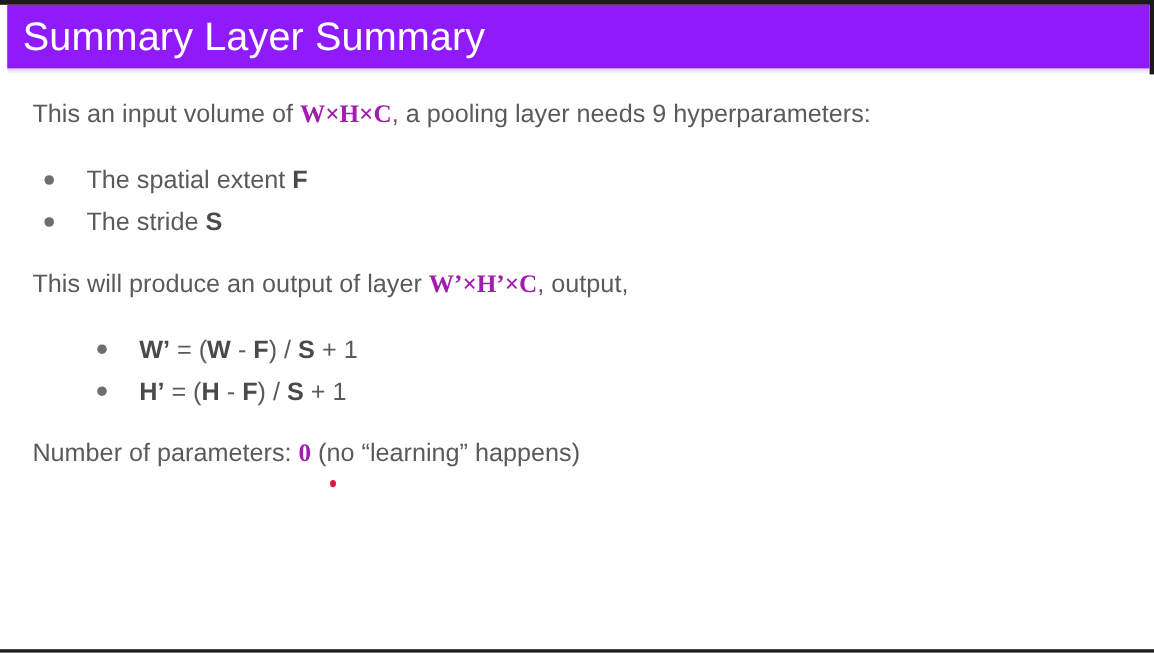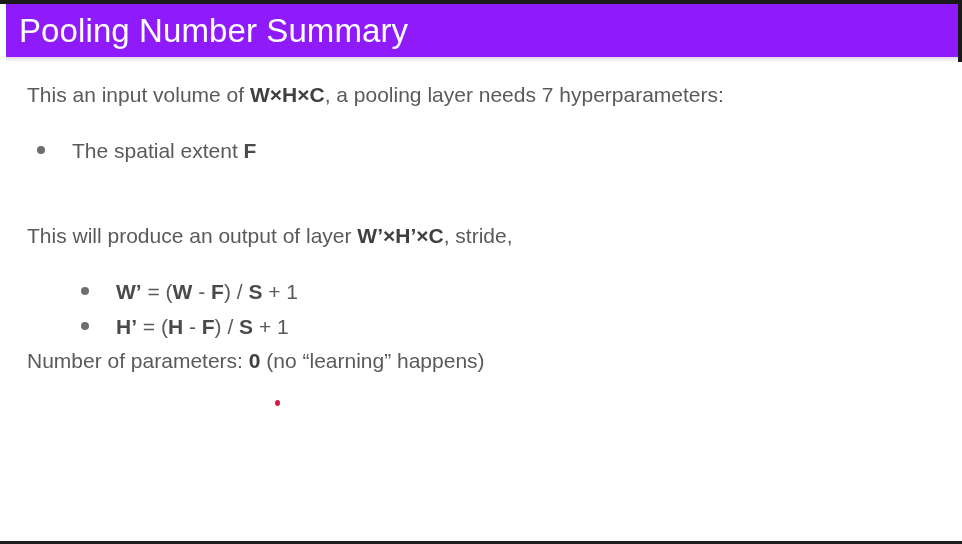--- a/index.html
+++ b/index.html
@@ -86,27 +86,28 @@
   .para {
     position: absolute;
     left: 27px;
     color: #5a5a5a;
     font-size: 21px;
     font-weight: 400;
     line-height: 1.25;
     white-space: nowrap;
   }
   .para b {
-    color: #404040;
+    color: #a21caf;
     font-weight: 700;
+    font-family: Liberation Serif, serif;
   }
 
   .p1 { top: 20px; }
   .p2 { top: 161px; }
-  .p3 { top: 286px; text-align: right; }
+  .p3 { top: 302px; text-align: right; }
 
   .bullets {
     position: absolute;
     left: 0;
     width: 962px;
   }
   .bl1 { top: 71px; }
   .bl2 { top: 212px; margin-left: 44px; }
 
   .bullet-row {
@@ -170,36 +171,40 @@
 </style>
 </head>
 <body>
 
 <div id="slide">
 
   <div class="top-edge"></div>
   <div class="right-edge"></div>
 
   <div class="title-banner">
-    <div class="title-text">Pooling Number Summary</div>
+    <div class="title-text">Summary Layer Summary</div>
   </div>
   <div class="banner-shadow"></div>
 
   <div class="body">
 
-    <div class="para p1"><span>This an input volume of </span><b>W×H×C</b><span>, a pooling layer needs 7 hyperparameters:</span></div>
+    <div class="para p1"><span>This an input volume of </span><b>W×H×C</b><span>, a pooling layer needs 9 hyperparameters:</span></div>
 
     <div class="bullets bl1">
       <div class="bullet-row">
         <span class="bullet-dot"></span>
         <span class="bullet-text"><span>The spatial extent </span><b>F</b></span>
       </div>
+      <div class="bullet-row">
+        <span class="bullet-dot"></span>
+        <span class="bullet-text"><span>The stride </span><b>S</b></span>
+      </div>
     </div>
 
-    <div class="para p2"><span>This will produce an output of layer </span><b>W’×H’×C</b><span>, stride,</span></div>
+    <div class="para p2"><span>This will produce an output of layer </span><b>W’×H’×C</b><span>, output,</span></div>
 
     <div class="bullets bl2">
       <div class="bullet-row">
         <span class="bullet-dot"></span>
         <span class="bullet-text"><b>W’</b><span> = (</span><b>W</b><span> - </span><b>F</b><span>) / </span><b>S</b><span> + 1</span></span>
       </div>
       <div class="bullet-row">
         <span class="bullet-dot"></span>
         <span class="bullet-text"><b>H’</b><span> = (</span><b>H</b><span> - </span><b>F</b><span>) / </span><b>S</b><span> + 1</span></span>
       </div>

